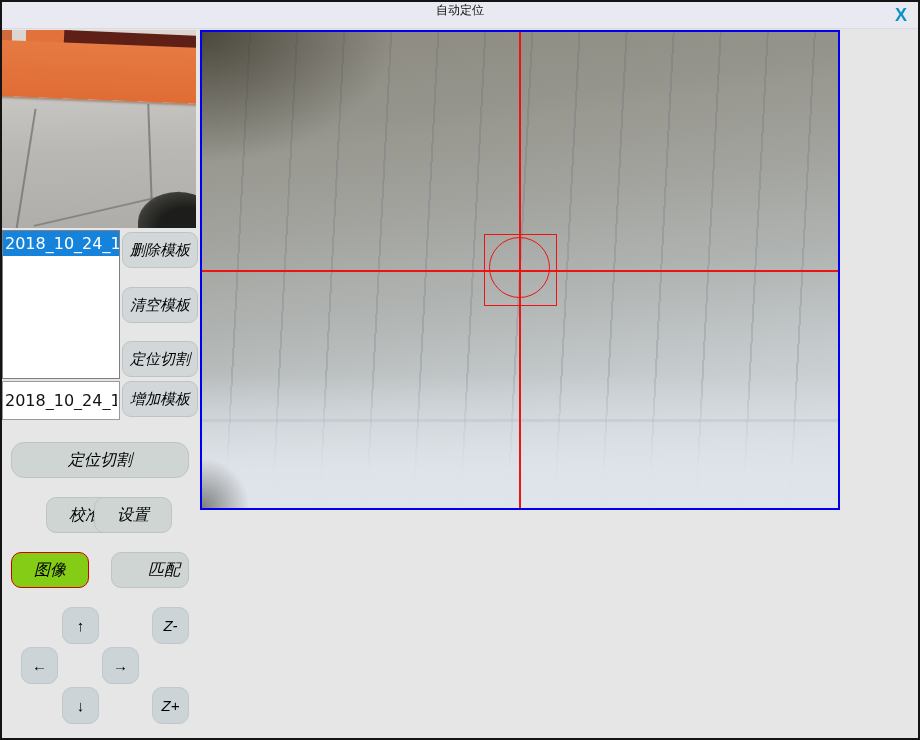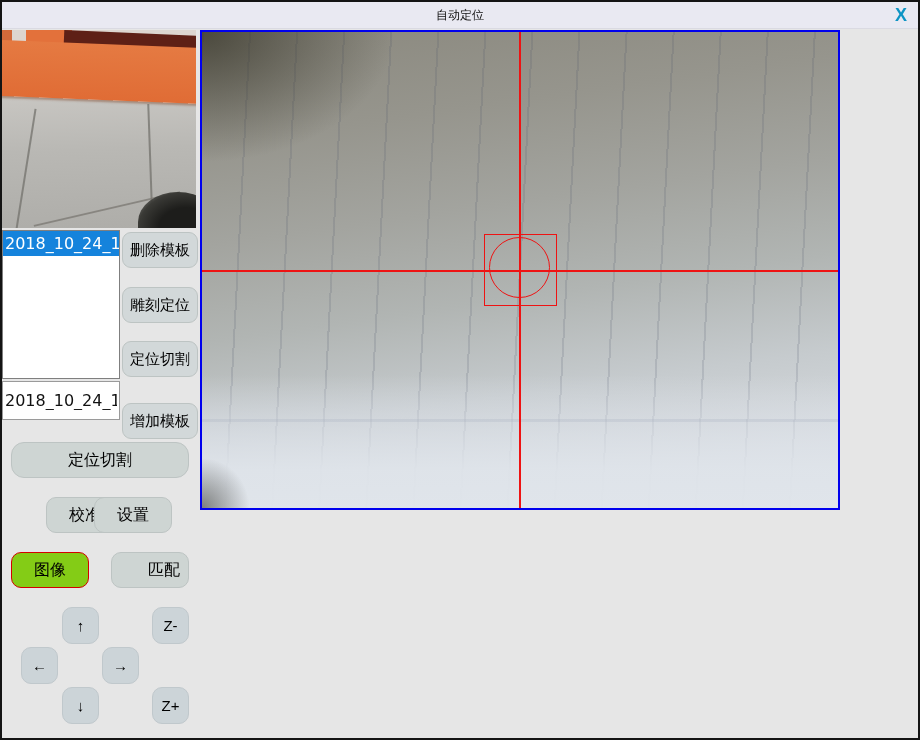--- a/index.html
+++ b/index.html
@@ -8,21 +8,21 @@
 
   .window {
     position:relative; width:920px; height:740px;
     background:#e6e6e6; border:2px solid #141414; overflow:hidden;
   }
 
   
   .titlebar {
     position:absolute; left:0; top:0; right:0; height:27px;
     background:#e9e9f2; border-bottom:1px solid #dadae2;
-    display:flex; align-items:center; justify-content:center;
+    display:flex; justify-content:center;
   }
   .title { font-size:12px; color:#111; }
   .close-btn {
     position:absolute; right:5px; top:1px; width:24px; height:24px;
     display:flex; align-items:center; justify-content:center;
     color:#0e94c4; font-weight:900; font-size:18px; cursor:pointer;
     background:transparent; border:none;
   }
 
   
@@ -76,27 +76,27 @@
   .tpl-name-input {
     position:absolute; left:0; top:379px; width:118px; height:39px;
     border:1px solid #9a9a9a; background:#fff; font-size:16px; padding:0 2px;
     font-family:"DejaVu Sans","Liberation Sans",sans-serif; color:#111;
   }
 
   
   .btn {
     position:absolute; display:flex; align-items:center; justify-content:center;
     background:#ced5d3; border:1px solid #bdc4c3; border-radius:10px;
-    font-size:16px; color:#000; cursor:pointer;
+    font-size:16px; color:#000; cursor:pointer;font-style:italic;
   }
   .btn-tpl { left:120px; width:76px; height:36px; font-size:15px; border-radius:9px; background:#d2d8d9; }
   #btn-delete  { top:230px; }
   #btn-clear   { top:285px; }
   #btn-engrave { top:339px; }
-  #btn-add     { top:401px;text-align:right; }
+  #btn-add     { top:379px;text-align:right; }
 
   #btn-cut      { left:9px;   top:440px; width:178px; height:36px;border-radius:13px; }
   #btn-calib    { left:9px;   top:495px; width:78px;  height:36px;margin-left:35px; }
   #btn-settings { left:92px; top:495px; width:78px;  height:36px; }
   #btn-image    { left:9px;   top:550px; width:78px;  height:36px; background:#84cc16; border-color:#d40000; }
   #btn-match    { left:109px; top:550px; width:78px;  height:36px;padding-left:28px; }
 
   .btn-jog { width:37px; height:37px; font-size:15px; border-radius:10px; background:#ccd4d8; border-color:#c0c8cc; }
   #jog-up    { left:60px;  top:605px; }
   #jog-zm    { left:150px; top:605px; }
@@ -134,21 +134,21 @@
     <div class="head-blob"></div>
   </div>
 
   <div class="tpl-list">
     <div class="tpl-item selected">2018_10_24_11</div>
   </div>
 
   <input class="tpl-name-input" type="text" value="2018_10_24_11" style="">
 
   <button class="btn btn-tpl" id="btn-delete">删除模板</button>
-  <button class="btn btn-tpl" id="btn-clear">雕刻定位</button>
+  <button class="btn btn-tpl" id="btn-clear">清空模板</button>
   <button class="btn btn-tpl" id="btn-engrave">定位切割</button>
   <button class="btn btn-tpl" id="btn-add">增加模板</button>
 
   <button class="btn" id="btn-cut">定位切割</button>
   <button class="btn" id="btn-calib">校准</button>
   <button class="btn" id="btn-settings">设置</button>
   <button class="btn" id="btn-image">图像</button>
   <button class="btn" id="btn-match">匹配</button>
 
   <button class="btn btn-jog" id="jog-up">↑</button>

